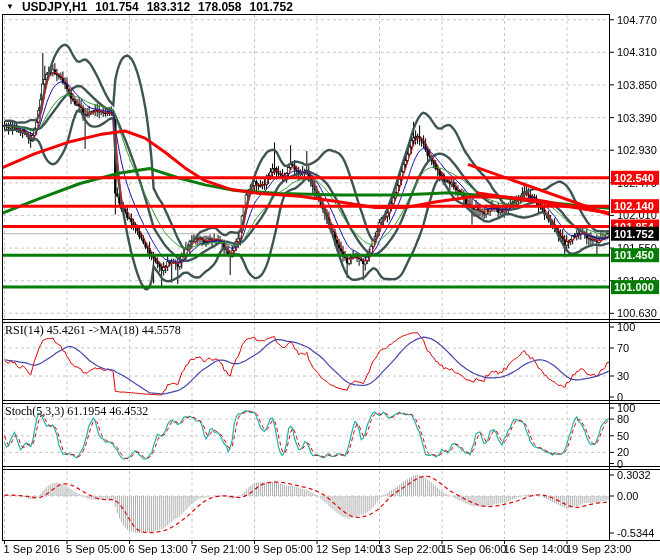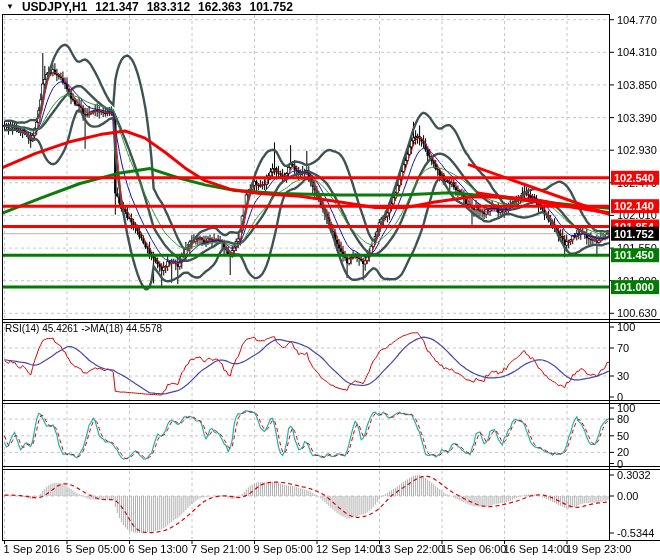--- a/index.html
+++ b/index.html
@@ -5,21 +5,21 @@
   html,body{margin:0;padding:0;background:#fff;}
   body{font-family:"Liberation Sans",sans-serif;}
   .screen{position:relative;width:660px;height:560px;background:#fff;overflow:hidden;
           box-shadow:inset 0 0 0 1px #9a9a9a;}
   .screen svg{position:absolute;top:0;left:0;}
   svg text{font-family:"Liberation Sans",sans-serif;font-size:11px;fill:#000;}
   svg text.badge{font-weight:bold;fill:#fff;}
   .titlebar{position:absolute;top:1px;left:6px;height:12px;display:flex;align-items:center;gap:8px;
             font-size:12px;font-weight:bold;color:#000;z-index:5;}
   .titlebar .tri{font-size:8px;line-height:8px;}
-  .plabel{position:absolute;left:5px;font-size:10px;color:#000;z-index:5;white-space:pre;}
+  .plabel{position:absolute;left:5px;font-size:12px;color:#000;z-index:5;white-space:pre;font-family:Liberation Serif, serif;}
 </style>
 </head>
 <body>
 
 <div class="screen">
   <svg id="chart" width="660" height="560">
       <rect x="0" y="0" width="660" height="560" fill="#ffffff"></rect>
       <defs>
     <clipPath id="cpM">
           <rect x="3" y="15" width="606" height="303"></rect>
@@ -1082,20 +1082,21 @@
         <text x="378.5" y="553">13 Sep 22:00</text>
         <text x="441.0" y="553">15 Sep 06:00</text>
         <text x="503.5" y="553">16 Sep 14:00</text>
         <text x="566.0" y="553">19 Sep 23:00</text>
       </g>
     </svg>
 
   <div class="titlebar">
     <span class="tri">▼</span>
     <span>USDJPY,H1</span>
-    <span>121.347</span>
+    <span>101.754</span>
     <span>183.312</span>
-    <span>162.363</span>
+    <span>178.058</span>
     <span>101.752</span>
   </div>
 
   <div class="plabel" style="top:323px">RSI(14) 45.4261 -&gt;MA(18) 44.5578</div>
+  <div class="plabel" style="top:404px">Stoch(5,3,3) 61.1954 46.4532</div>
 </div>
 
 </body></html>

